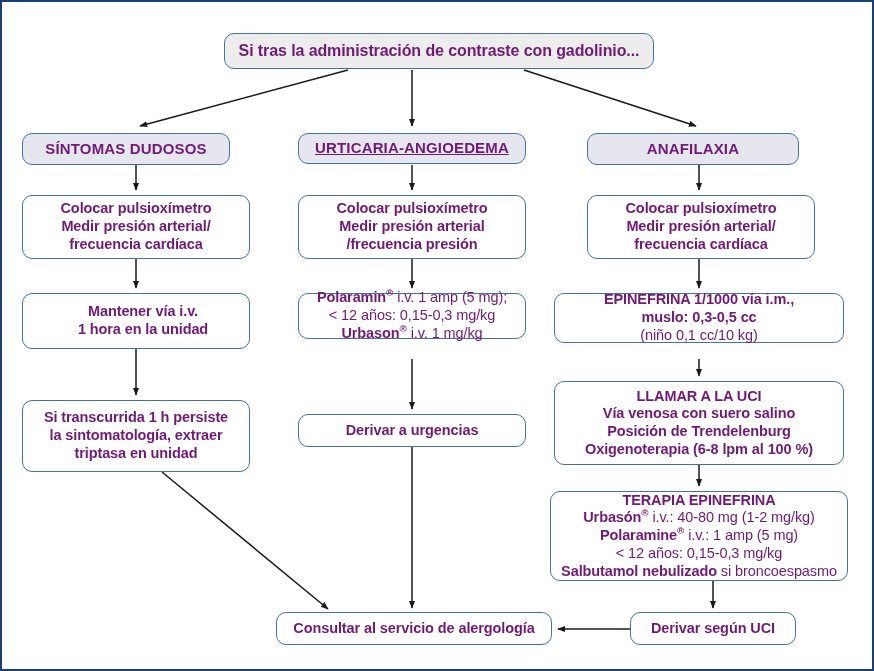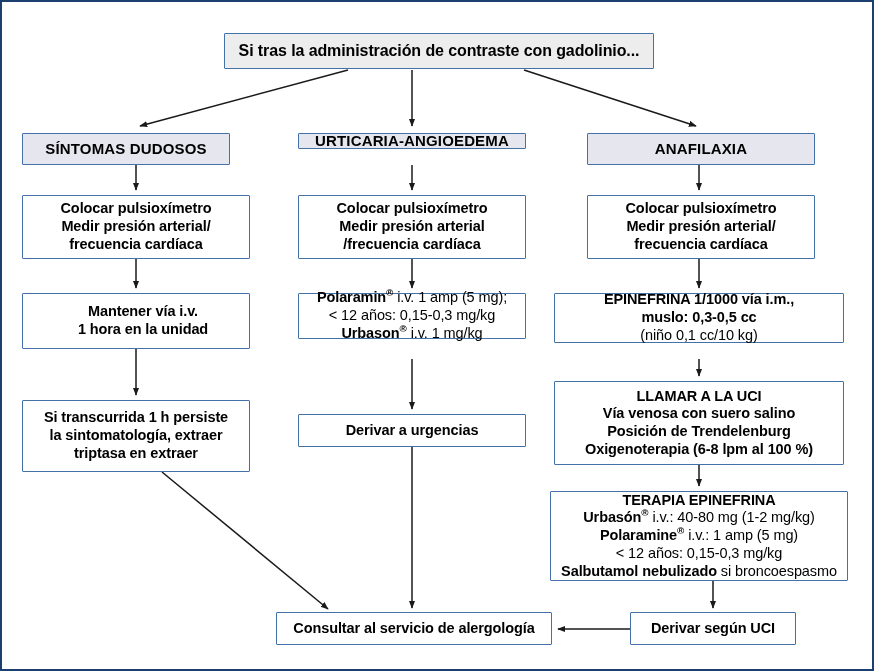--- a/index.html
+++ b/index.html
@@ -24,27 +24,27 @@
     left: 0;
     top: 0;
     width: 874px;
     height: 671px;
     pointer-events: none;
   }
   .node {
     position: absolute;
     box-sizing: border-box;
     border: 1.4px solid #4472a8;
-    border-radius: 1px;
+    border-radius: 10px;
     background: #ffffff;
     display: flex;
     align-items: center;
     justify-content: center;
     text-align: center;
-    color: #000000;
+    color: #701a75;
     line-height: 1.22;
     font-size: 14.5px;
     letter-spacing: -0.1px;
   }
   .node .inner {
     width: 100%;
     padding: 0 6px;
     box-sizing: border-box;
   }
   .node.header {
@@ -64,22 +64,22 @@
   sup.reg-mark {
     font-size: 0.68em;
     vertical-align: super;
     line-height: 0;
   }
 
   
   #root-box          { left: 222px; top: 31px;  width: 430px; height: 36px; }
 
   #hdr-sintomas      { left: 20px;  top: 131px; width: 208px; height: 32px; }
-  #hdr-urticaria     { left: 296px; top: 131px; width: 228px; height: 16px; }
-  #hdr-anafilaxia    { left: 585px; top: 131px; width: 228px; height: 32px; }
+  #hdr-urticaria     { left: 296px; top: 131px; width: 228px; height: 31px; text-decoration: underline; }
+  #hdr-anafilaxia    { left: 585px; top: 131px; width: 212px; height: 32px; }
 
   #box-l1            { left: 20px;  top: 193px; width: 228px; height: 64px; }
   #box-m1            { left: 296px; top: 193px; width: 228px; height: 64px; }
   #box-r1            { left: 585px; top: 193px; width: 228px; height: 64px; }
 
   #box-l2            { left: 20px;  top: 291px; width: 228px; height: 56px; padding-left: 14px; }
   #box-m2            { left: 296px; top: 291px; width: 228px; height: 46px; }
   #box-r2            { left: 552px; top: 291px; width: 290px; height: 50px; }
 
   #box-l3            { left: 20px;  top: 398px; width: 228px; height: 72px; }
@@ -145,21 +145,21 @@
     <div class="inner">
         <span class="ln"><span class="bold">Colocar pulsioxímetro</span></span>
         <span class="ln"><span class="bold">Medir presión arterial/</span></span>
         <span class="ln"><span class="bold">frecuencia cardíaca</span></span>
       </div>
   </div>
   <div class="node" id="box-m1">
     <div class="inner">
         <span class="ln"><span class="bold">Colocar  pulsioxímetro</span></span>
         <span class="ln"><span class="bold">Medir presión arterial</span></span>
-        <span class="ln"><span class="bold">/frecuencia cardíaca</span></span>
+        <span class="ln"><span class="bold">/frecuencia presión</span></span>
       </div>
   </div>
   <div class="node" id="box-r1">
     <div class="inner">
         <span class="ln"><span class="bold">Colocar  pulsioxímetro</span></span>
         <span class="ln"><span class="bold">Medir presión arterial/</span></span>
         <span class="ln"><span class="bold">frecuencia cardíaca</span></span>
       </div>
   </div>
 
@@ -181,21 +181,21 @@
         <span class="ln"><span class="bold">EPINEFRINA 1/1000 vía i.m.,</span></span>
         <span class="ln"><span class="bold">muslo: 0,3-0,5 cc</span></span>
         <span class="ln"><span class="reg">(niño 0,1 cc/10 kg)</span></span>
       </div>
   </div>
 
   <div class="node" id="box-l3">
     <div class="inner">
         <span class="ln"><span class="bold">Si transcurrida 1 h persiste</span></span>
         <span class="ln"><span class="bold">la sintomatología, extraer</span></span>
-        <span class="ln"><span class="bold">triptasa en extraer</span></span>
+        <span class="ln"><span class="bold">triptasa en unidad</span></span>
       </div>
   </div>
   <div class="node" id="box-m3">
     <div class="inner">
         <span class="ln"><span class="bold">Derivar a urgencias</span></span>
       </div>
   </div>
   <div class="node" id="box-r3">
     <div class="inner">
         <span class="ln"><span class="bold">LLAMAR A LA UCI</span></span>

